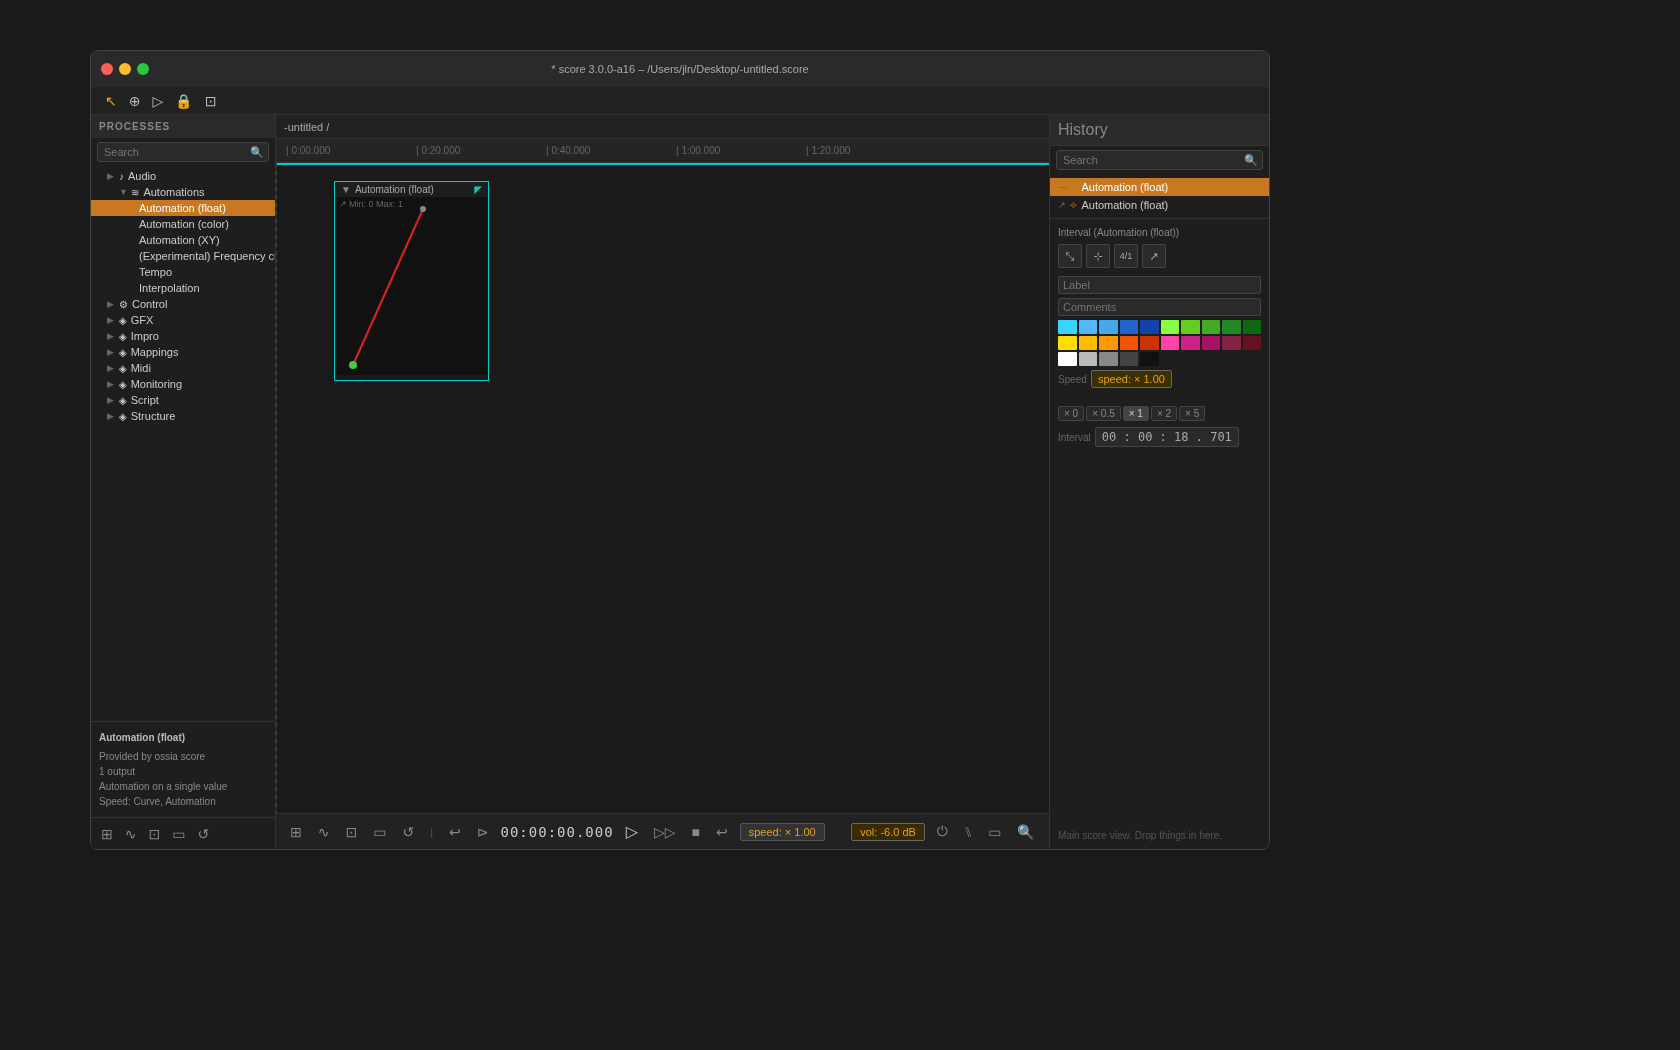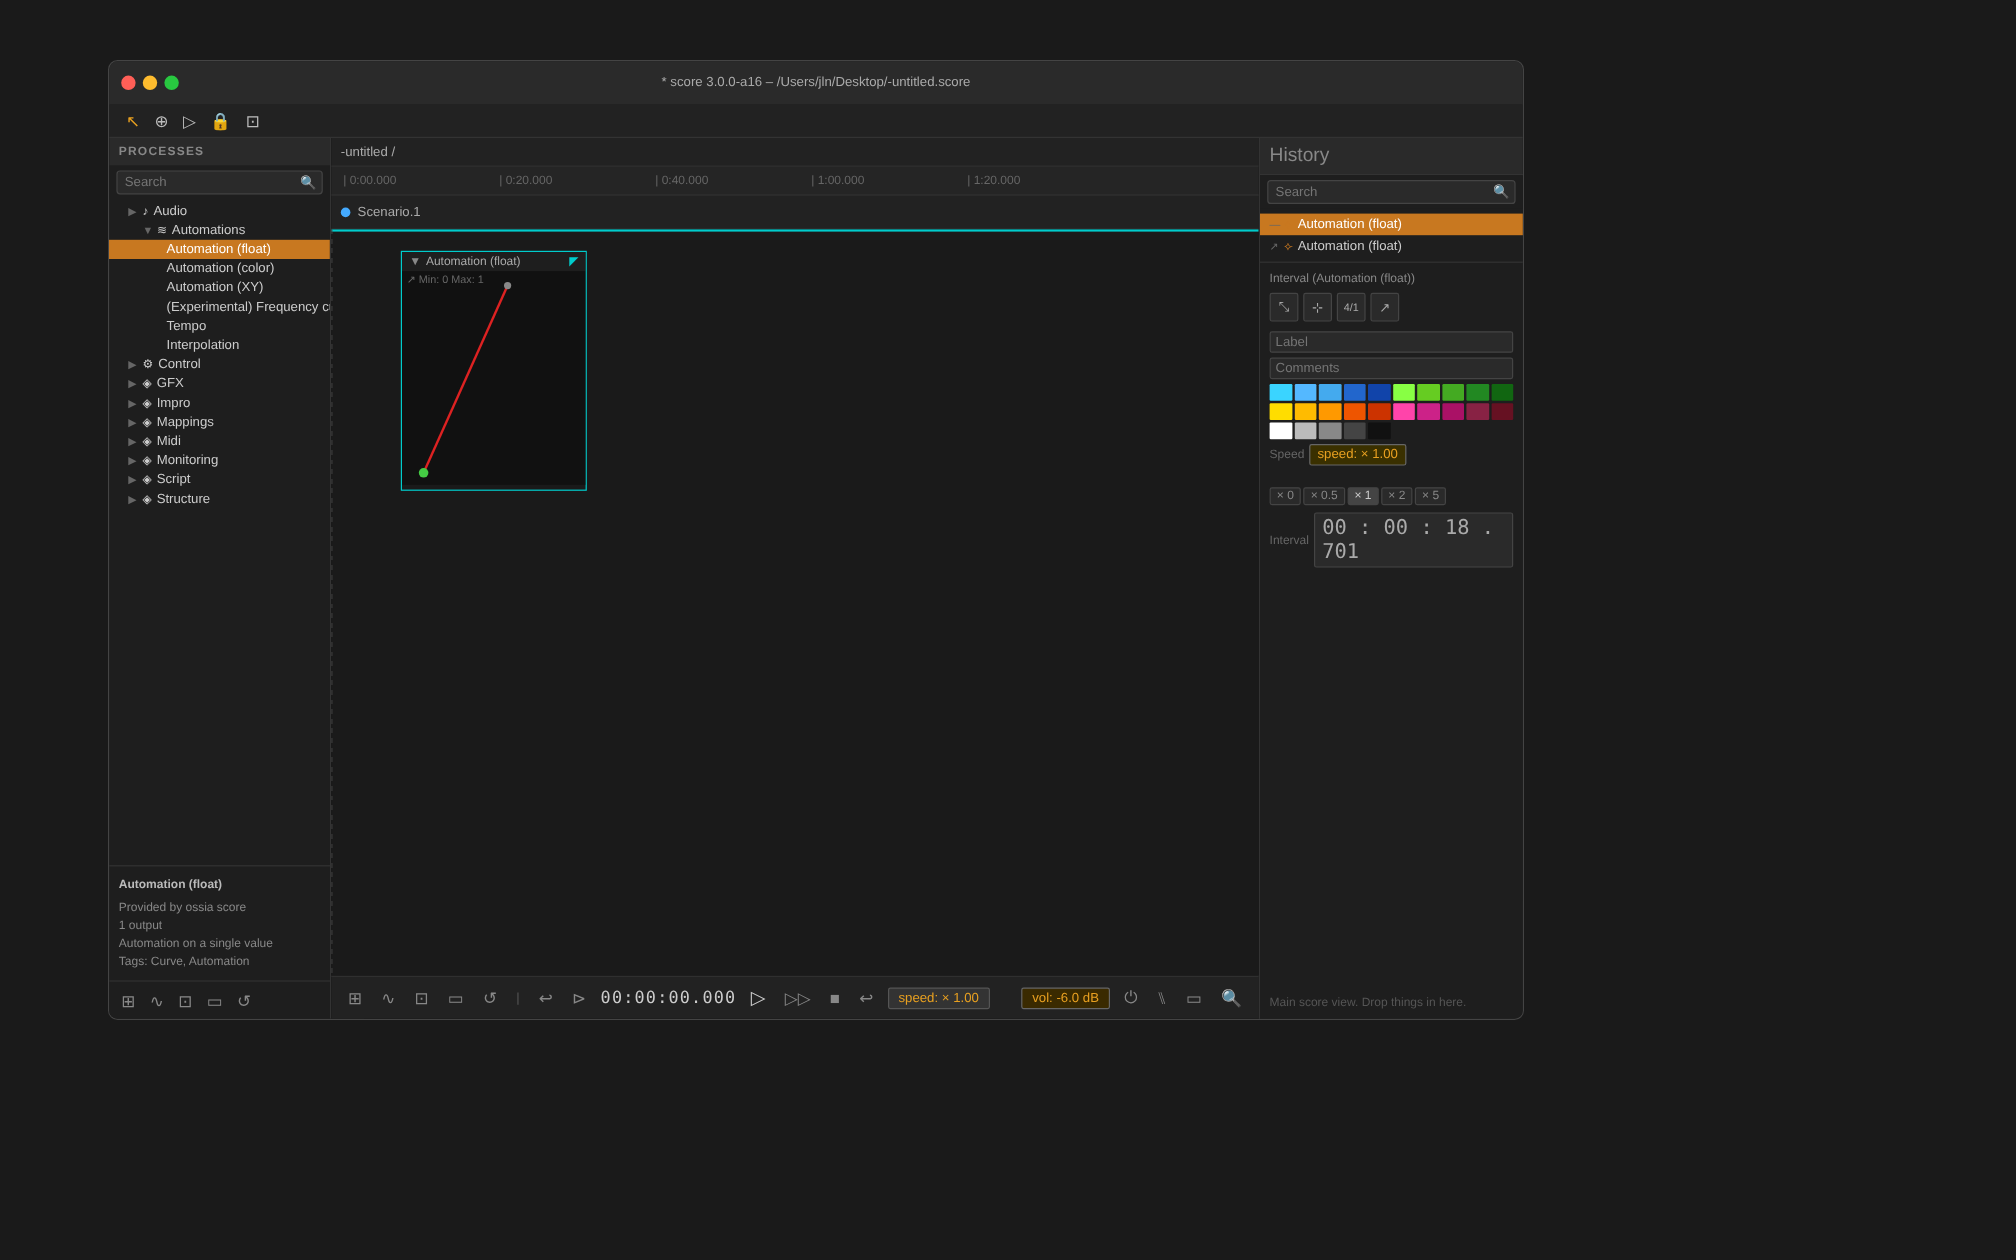--- a/index.html
+++ b/index.html
@@ -465,21 +465,21 @@
       display: flex;
       align-items: center;
       gap: 4px;
     }
     .duration-label { color: #666; font-size: 10px; flex-shrink: 0; }
     .duration-val {
       background: #2a2a2a;
       border: 1px solid #444;
       color: #aaa;
       padding: 2px 6px;
-      font-size: 17px;
+      font-size: 12px;
       border-radius: 2px;
       font-family: monospace;
     }
 
     .drop-hint {
       flex: 1;
       display: flex;
       align-items: flex-end;
       padding: 8px;
       color: #555;
@@ -603,21 +603,21 @@
           <span class="tree-icon">◈</span>
           <span class="tree-label">Structure</span>
         </div>
       </div>
 
       <div class="sidebar-info">
         <div class="info-title">Automation (float)</div>
         <div>Provided by ossia score</div>
         <div>1 output</div>
         <div>Automation on a single value</div>
-        <div>Tags: Curve, Automation</div>
+        <div>Speed: Curve, Automation</div>
       </div>
 
       <div class="sidebar-toolbar">
         <button class="icon-btn">⊞</button>
         <button class="icon-btn">∿</button>
         <button class="icon-btn">⊡</button>
         <button class="icon-btn">▭</button>
         <button class="icon-btn">↺</button>
       </div>
     </div>
@@ -629,24 +629,20 @@
       <div class="timeline-header">
         <div class="timeline-rule">
           <span class="time-mark" style="left: 10px;">|&nbsp;0:00.000</span>
           <span class="time-mark" style="left: 140px; text-align: right;">|&nbsp;0:20.000</span>
           <span class="time-mark" style="left: 270px;">|&nbsp;0:40.000</span>
           <span class="time-mark" style="left: 400px;">|&nbsp;1:00.000</span>
           <span class="time-mark" style="left: 530px;">|&nbsp;1:20.000</span>
         </div>
       </div>
 
-      <div class="scenario-row">
-        <div class="scenario-dot"></div>
-        <span class="scenario-label">Scenario.1</span>
-      </div>
 
       <div class="score-area" style="position: relative;">
 
         <div class="hline-cyan" style="top: 0; height: 2px;"></div>
 
         <div class="vline" style="left: 0px;"></div>
 
         <div class="automation-block" style="left: 58px; top: 18px; width: 155px; height: 200px;">
           <div class="automation-block-header">
             <span class="chevron">▼</span>

